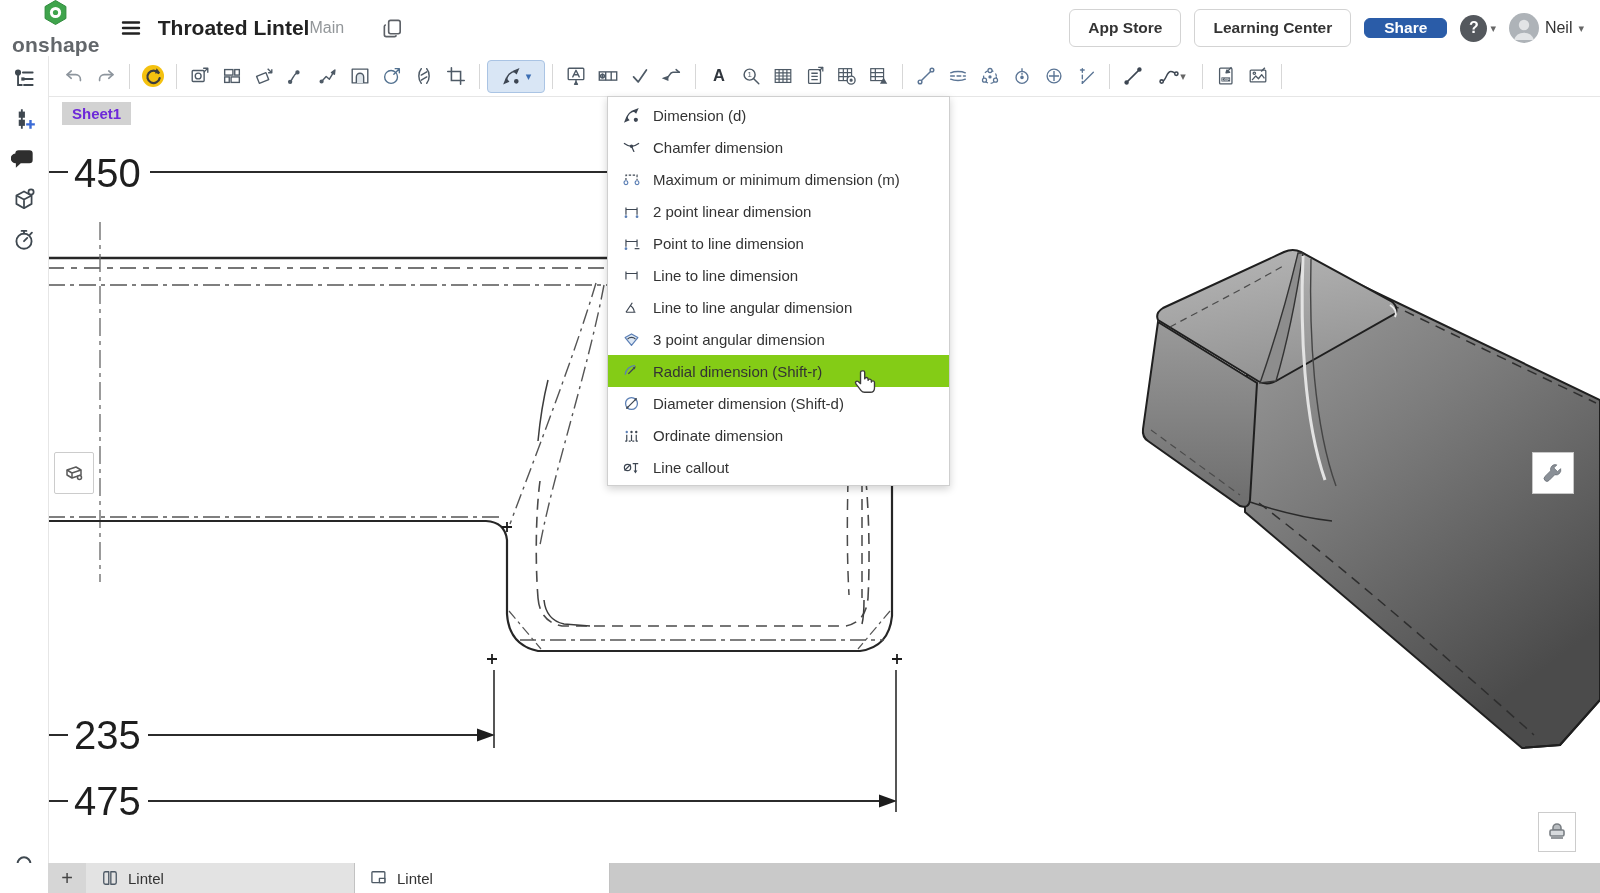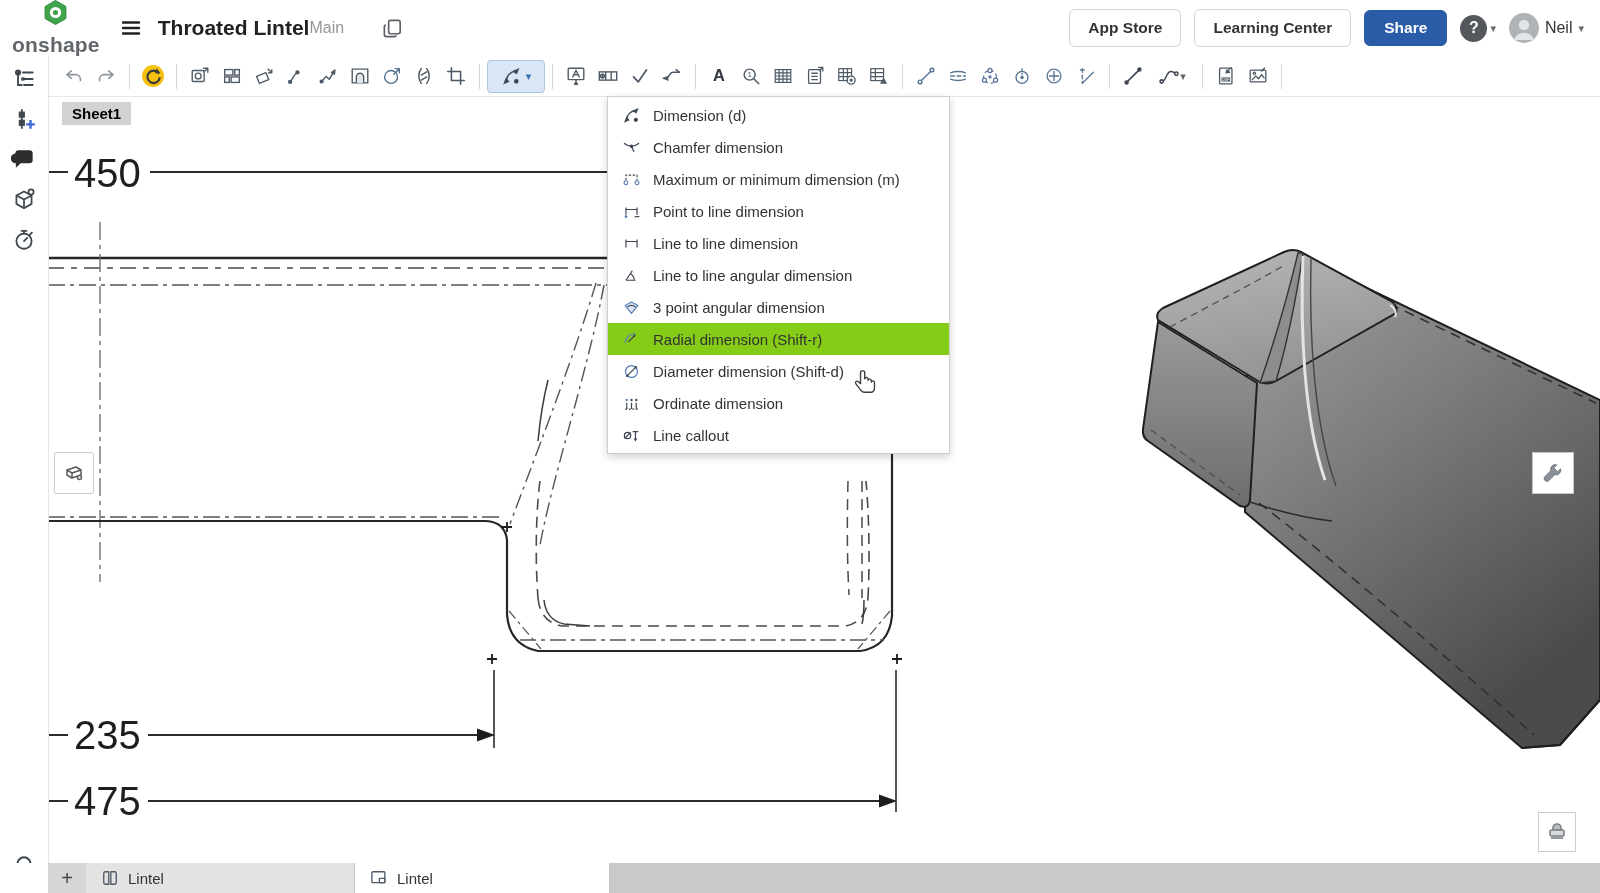--- a/index.html
+++ b/index.html
@@ -9,21 +9,21 @@
     display:flex;align-items:center;}
   #brand{display:flex;align-items:center;margin-left:12px;gap:7px;flex-direction:column;}
   #brand-word{font-size:21px;font-weight:600;color:#63676b;letter-spacing:.2px;}
   #hamburger{margin-left:18px;width:26px;height:26px;display:flex;align-items:center;justify-content:center;cursor:pointer;}
   #doc-title{margin-left:14px;font-size:21px;font-weight:700;color:#222;}
   #workspace{margin-left:0;font-size:16px;color:#929699;}
   #copy-btn{margin-left:34px;width:28px;height:28px;display:flex;align-items:center;justify-content:center;}
   #header-right{position:absolute;right:16px;top:9px;display:flex;align-items:center;gap:13px;padding-left:8px;}
   .hbtn{height:38px;border:1px solid #d3d3d3;border-radius:6px;background:#fff;color:#333;
     font-size:15.5px;font-weight:600;display:flex;align-items:center;padding:0 18px;cursor:pointer;}
-  #share-btn{height:36px;border-radius:6px;color:#fff;font-size:15.5px;font-weight:600;
+  #share-btn{height:20px;border-radius:6px;color:#fff;font-size:15.5px;font-weight:600;
     display:flex;align-items:center;padding:0 19px;cursor:pointer;background:#2a5ca8;border:1px solid #2a5ca8;}
   #help-wrap{display:flex;align-items:center;gap:3px;cursor:pointer;}
   #help-circle{width:27px;height:27px;border-radius:50%;background:#54585d;color:#fff;font-size:16px;
     font-weight:700;display:flex;align-items:center;justify-content:center;}
   .caret{font-size:11px;color:#666;line-height:1;}
   #user-wrap{display:flex;align-items:center;gap:6px;cursor:pointer;}
   #user-name{font-size:16px;color:#333;}
   #toolbar{position:absolute;left:48px;top:56px;right:0;height:40px;background:#fff;z-index:10;
     display:flex;align-items:center;padding-left:10px;border-bottom:1px solid #e6e6e6;}
   .tbi{width:32px;height:30px;display:flex;align-items:center;justify-content:center;cursor:pointer;border-radius:3px;flex:0 0 auto;}
@@ -37,21 +37,21 @@
   #tabbar{position:absolute;left:0;bottom:0;width:1600px;height:30px;z-index:11;display:flex;align-items:stretch;}
   #tab-search{width:48px;background:#fff;display:flex;align-items:center;justify-content:center;}
   #tab-plus{width:38px;background:#d6d6d6;color:#444;font-size:20px;display:flex;align-items:center;justify-content:center;cursor:pointer;}
   .doc-tab{display:flex;align-items:center;gap:8px;padding:0 14px;font-size:15px;color:#333;cursor:pointer;border-right:1px solid #c2c2c2;}
   #tab-part{width:240px;background:#e3e3e3;}
   #tab-drawing{width:226px;background:#fff;}
   #tab-filler{flex:1;background:#c9c9c9;}
   
   #drawing-svg{position:absolute;left:0;top:0;z-index:1;}
   .dimtext{font-family:"Liberation Sans",sans-serif;font-size:40px;fill:#1e1e1e;}
-  #sheet-label{position:absolute;left:62px;top:102px;background:#d2d2d2;color:#000000;font-size:15px;
+  #sheet-label{position:absolute;left:62px;top:102px;background:#d2d2d2;color:#6d28d9;font-size:15px;
     font-weight:700;padding:3px 10px;z-index:5;cursor:pointer;}
   #view-btn{position:absolute;left:54px;top:452px;width:38px;height:40px;background:#fff;border:1px solid #ccc;
     border-radius:2px;z-index:5;display:flex;align-items:center;justify-content:center;cursor:pointer;}
   #wrench-btn{position:absolute;left:1532px;top:452px;width:40px;height:40px;background:#fff;border:1px solid #c8c8c8;
     z-index:5;display:flex;align-items:center;justify-content:center;cursor:pointer;}
   #corner-btn{position:absolute;left:1538px;top:812px;width:36px;height:38px;background:#fff;border:1px solid #ccc;
     z-index:5;display:flex;align-items:center;justify-content:center;cursor:pointer;}
   
   #dim-menu{position:absolute;left:607px;top:96px;width:341px;background:#fff;border:1px solid #cfcfcf;
     box-shadow:0 3px 8px rgba(0,0,0,.18);z-index:20;padding:2px 0;}
@@ -563,20 +563,30 @@
           <circle cx="19" cy="16" r="2.4" stroke="#5b7fb5"></circle>
         </svg>
       </span>
     <span>Maximum or minimum dimension (m)</span>
   </div>
   <div class="mitem">
     <span class="micon">
         <svg width="19" height="19" viewBox="0 0 24 24" fill="none" stroke="#3d4652" stroke-width="1.5">
           <path d="M5 16 V7 M19 16 V7 M5 9.5 H19"></path>
           <circle cx="5" cy="18.5" r="1.7" fill="#5b7fb5" stroke="none"></circle>
+          <circle cx="19" cy="18.5" r="1.7" fill="#5b7fb5" stroke="none"></circle>
+        </svg>
+      </span>
+    <span>2 point linear dimension</span>
+  </div>
+  <div class="mitem">
+    <span class="micon">
+        <svg width="19" height="19" viewBox="0 0 24 24" fill="none" stroke="#3d4652" stroke-width="1.5">
+          <path d="M5 16 V7 M19 16 V7 M5 9.5 H19"></path>
+          <circle cx="5" cy="18.5" r="1.7" fill="#5b7fb5" stroke="none"></circle>
           <path d="M16 18.5 H22"></path>
         </svg>
       </span>
     <span>Point to line dimension</span>
   </div>
   <div class="mitem">
     <span class="micon">
         <svg width="19" height="19" viewBox="0 0 24 24" fill="none" stroke="#3d4652" stroke-width="1.5">
           <path d="M5 17 V7 M19 17 V7 M5 9.5 H19"></path>
         </svg>

